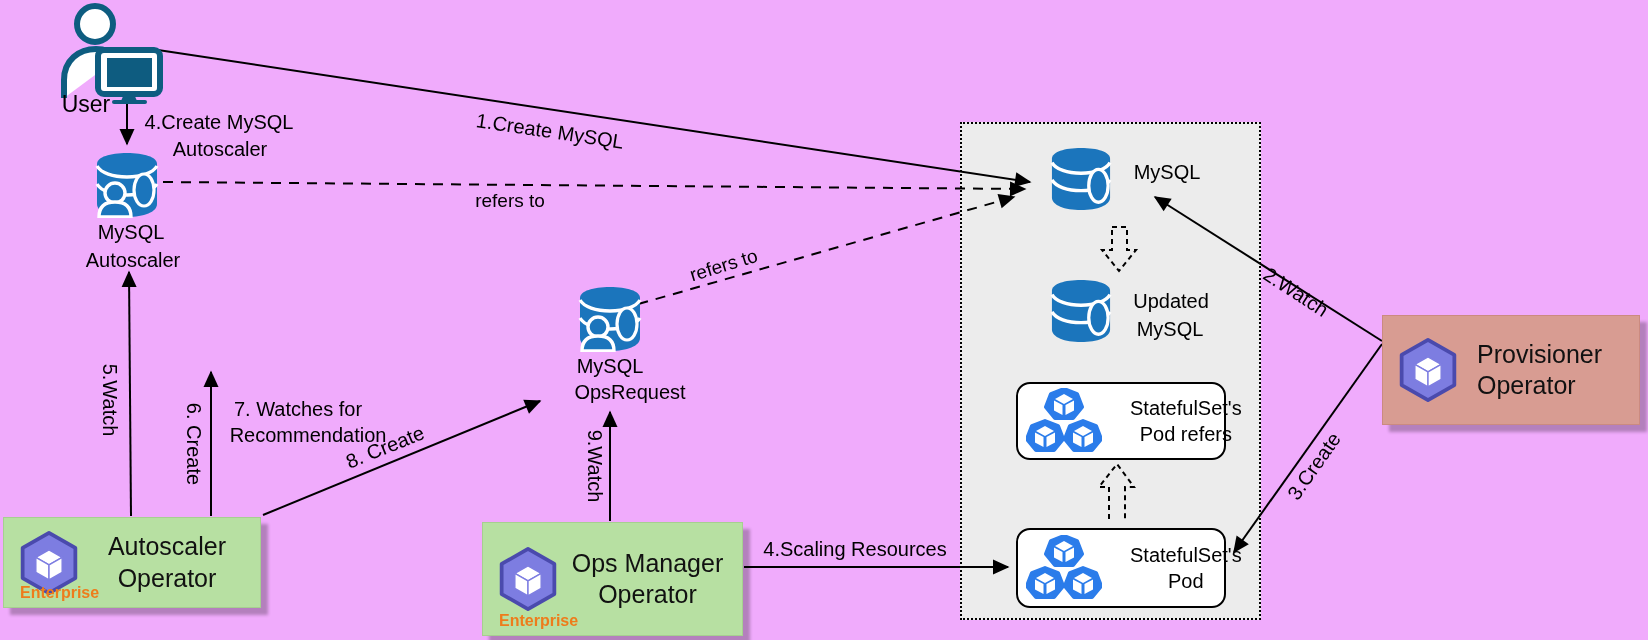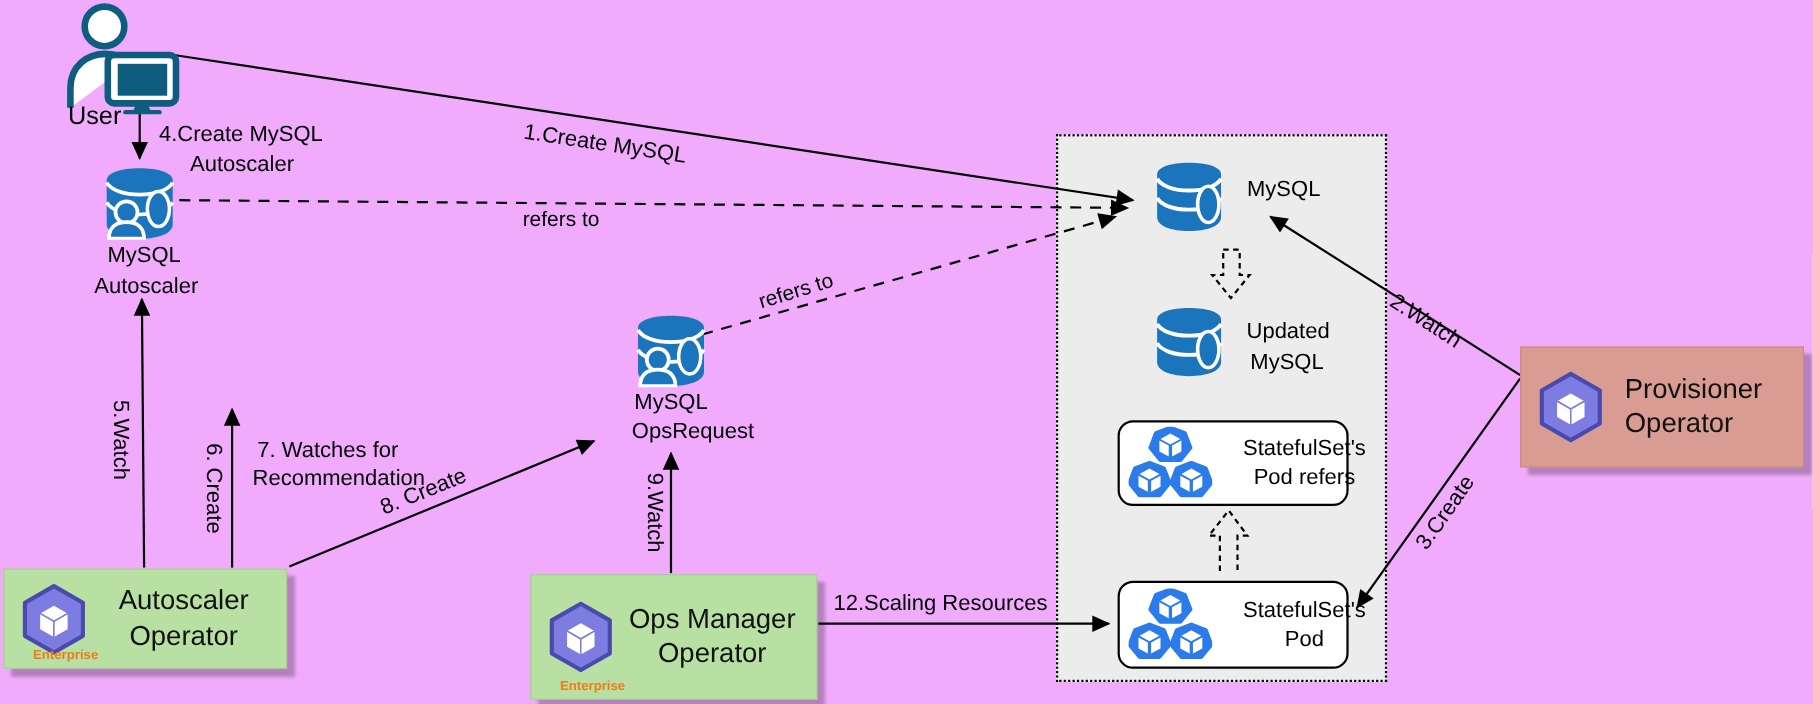--- a/index.html
+++ b/index.html
@@ -15,21 +15,21 @@
   .vpa-box{position:absolute;left:164px;top:313px;width:97px;height:53px;background:#fff;border:2px solid #000;box-sizing:border-box;display:flex;align-items:center;justify-content:center;font-size:27px;z-index:3;}
   .ss-box{position:absolute;width:210px;background:#fff;border:2px solid #000;border-radius:14px;box-sizing:border-box;display:flex;align-items:center;padding:6px 8px;z-index:3;gap:28px;}
   .ss-box .pods{flex:0 0 76px;}
   .ss-box .ss-text{flex:1;text-align:center;font-size:20px;line-height:1.3;}
   .op-box{position:absolute;box-sizing:border-box;display:flex;align-items:center;padding:8px 10px;z-index:3;box-shadow:7px 7px 3px rgba(0,0,0,0.25);}
   .op-box.green{background:#b7e0a2;border:1px solid #a6cf90;}
   .op-box.salmon{background:#d89c92;border:1px solid #cb8a80;}
   .op-box .op-icon{flex:0 0 70px;display:flex;align-items:center;justify-content:center;}
   .op-box .op-text{flex:1;text-align:center;font-size:25px;line-height:1.25;color:#111;}
   .op-box .op-text.left{text-align:left;padding-left:14px;}
-  .badge{position:absolute;left:26px;bottom:5px;font-size:12px;font-weight:bold;color:#ee7c1b;z-index:4;}
+  .badge{position:absolute;left:16px;bottom:5px;font-size:16px;font-weight:bold;color:#ee7c1b;z-index:4;}
 </style>
 </head>
 <body>
 
 <div class="canvas">
 
   <div class="zone"></div>
 
   <svg class="edges" viewBox="0 0 1648 640">
     <defs>
@@ -199,17 +199,17 @@
   <div class="lbl" style="left:220px;top:149px;">Autoscaler</div>
   <div class="lbl" style="left:550px;top:131px;transform:translate(-50%,-50%) rotate(8.5deg);">1.Create MySQL</div>
   <div class="lbl small" style="left:510px;top:201px;">refers to</div>
   <div class="lbl small" style="left:724px;top:266px;transform:translate(-50%,-50%) rotate(-17deg);">refers to</div>
   <div class="lbl rot90" style="left:110px;top:400px;">5.Watch</div>
   <div class="lbl rot90" style="left:194px;top:444px;">6. Create</div>
   <div class="lbl" style="left:298px;top:409px;">7. Watches for</div>
   <div class="lbl" style="left:308px;top:435px;">Recommendation</div>
   <div class="lbl" style="left:385px;top:447px;transform:translate(-50%,-50%) rotate(-22deg);">8. Create</div>
   <div class="lbl rot90" style="left:595px;top:466px;">9.Watch</div>
-  <div class="lbl" style="left:855px;top:549px;">12.Scaling Resources</div>
+  <div class="lbl" style="left:855px;top:549px;">4.Scaling Resources</div>
   <div class="lbl" style="left:1296px;top:292px;transform:translate(-50%,-50%) rotate(33deg);">2.Watch</div>
   <div class="lbl" style="left:1314px;top:466px;transform:translate(-50%,-50%) rotate(-55deg);">3.Create</div>
 
 </div>
 
 </body></html>

